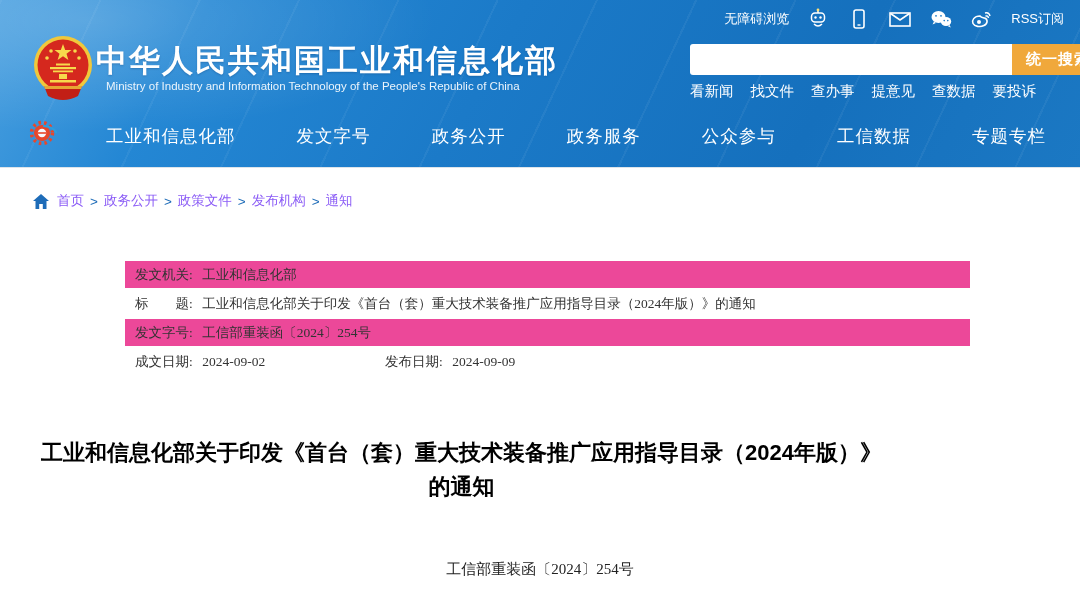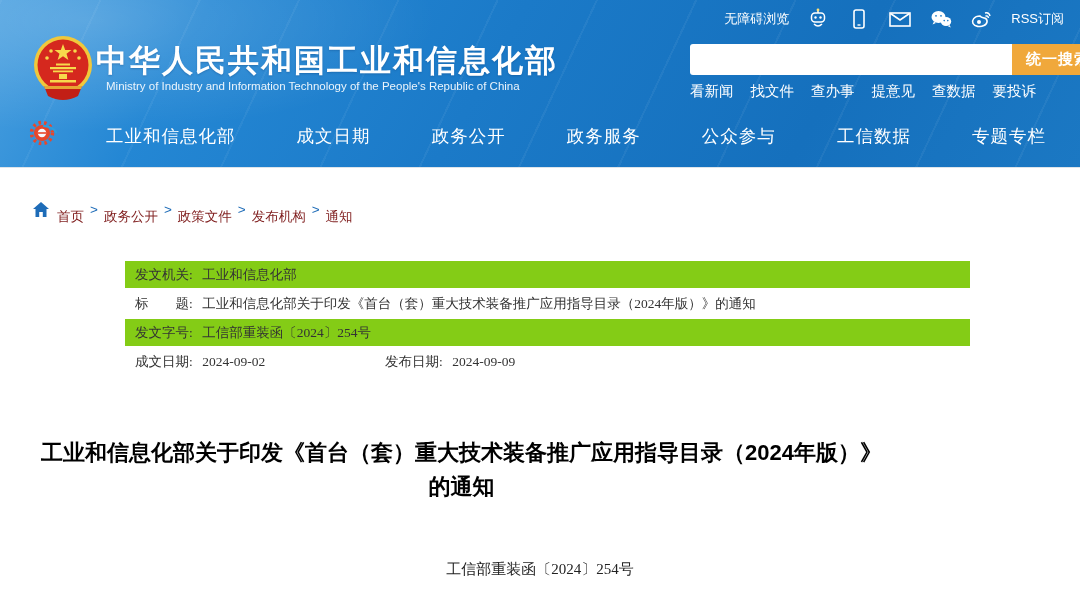--- a/index.html
+++ b/index.html
@@ -40,29 +40,29 @@
   
   .nav-logo { position:absolute; left:28px; top:118px; width:30px; height:30px; z-index:2; }
   .nav { position:absolute; left:100px; right:28px; top:105px; height:62px; display:flex;
          justify-content:space-between; align-items:center; z-index:2; }
   .nav .nav-item { color:#ffffff; font-size:17.5px; letter-spacing:1px; cursor:pointer;
                    padding:0 6px; white-space:nowrap; }
 
   
   .breadcrumb { position:absolute; left:33px; top:192px; display:flex; align-items:center; gap:6px;
                 font-size:13.5px; color:#1e6cb8; }
-  .breadcrumb .bc-item { color:#7f1d1d; cursor:pointer;margin-top:16px; }
+  .breadcrumb .bc-item { color:#8b5cf6; cursor:pointer; }
   .breadcrumb .bc-sep { color:#1e6cb8; }
   .bc-home { width:16px; height:15px; margin-right:2px; }
 
   
   .meta { position:absolute; left:125px; top:261px; width:845px;
           font-family:"Liberation Serif","DejaVu Serif",serif; }
   .meta-row { display:flex; height:27px; line-height:27px; margin-bottom:2px; font-size:13.5px; color:#333; }
-  .meta-row.alt { background:#84cc16; }
+  .meta-row.alt { background:#ec4899; }
   .meta-cell { padding-left:10px; white-space:nowrap; }
   .meta-cell.c1 { width:250px; }
   .meta-cell .lbl { color:#333; }
   .meta-cell .val { color:#333; margin-left:6px; }
 
   
   .doc-title { position:absolute; left:0; top:436px; width:923px; text-align:center;
                font-size:22px; font-weight:bold; color:#000; line-height:34px; }
   .doc-number { position:absolute; left:0; top:560px; width:1080px; text-align:center;
                 font-size:15px; color:#222; font-family:"Liberation Serif","DejaVu Serif",serif; }
@@ -161,21 +161,21 @@
       <svg width="30" height="30" viewBox="0 0 30 30">
         <circle cx="14" cy="15" r="10.5" fill="none" stroke="#e8472b" stroke-width="3.5" stroke-dasharray="2.5 3.2"></circle>
         <circle cx="14" cy="15" r="8" fill="#e8472b"></circle>
         <circle cx="14" cy="15" r="4.2" fill="#f5f9fd"></circle>
         <path d="M10 15 h8" stroke="#e8472b" stroke-width="1.6"></path>
         <path d="M16 8 q9 1 12 6" fill="none" stroke="#2a9fe0" stroke-width="2.2" stroke-linecap="round"></path>
       </svg>
     </div>
     <div class="nav">
       <span class="nav-item">工业和信息化部</span>
-      <span class="nav-item">成文日期</span>
+      <span class="nav-item">发文字号</span>
       <span class="nav-item">政务公开</span>
       <span class="nav-item">政务服务</span>
       <span class="nav-item">公众参与</span>
       <span class="nav-item">工信数据</span>
       <span class="nav-item">专题专栏</span>
     </div>
   </div>
 
   <div class="breadcrumb">
     <svg class="bc-home" viewBox="0 0 16 15">

